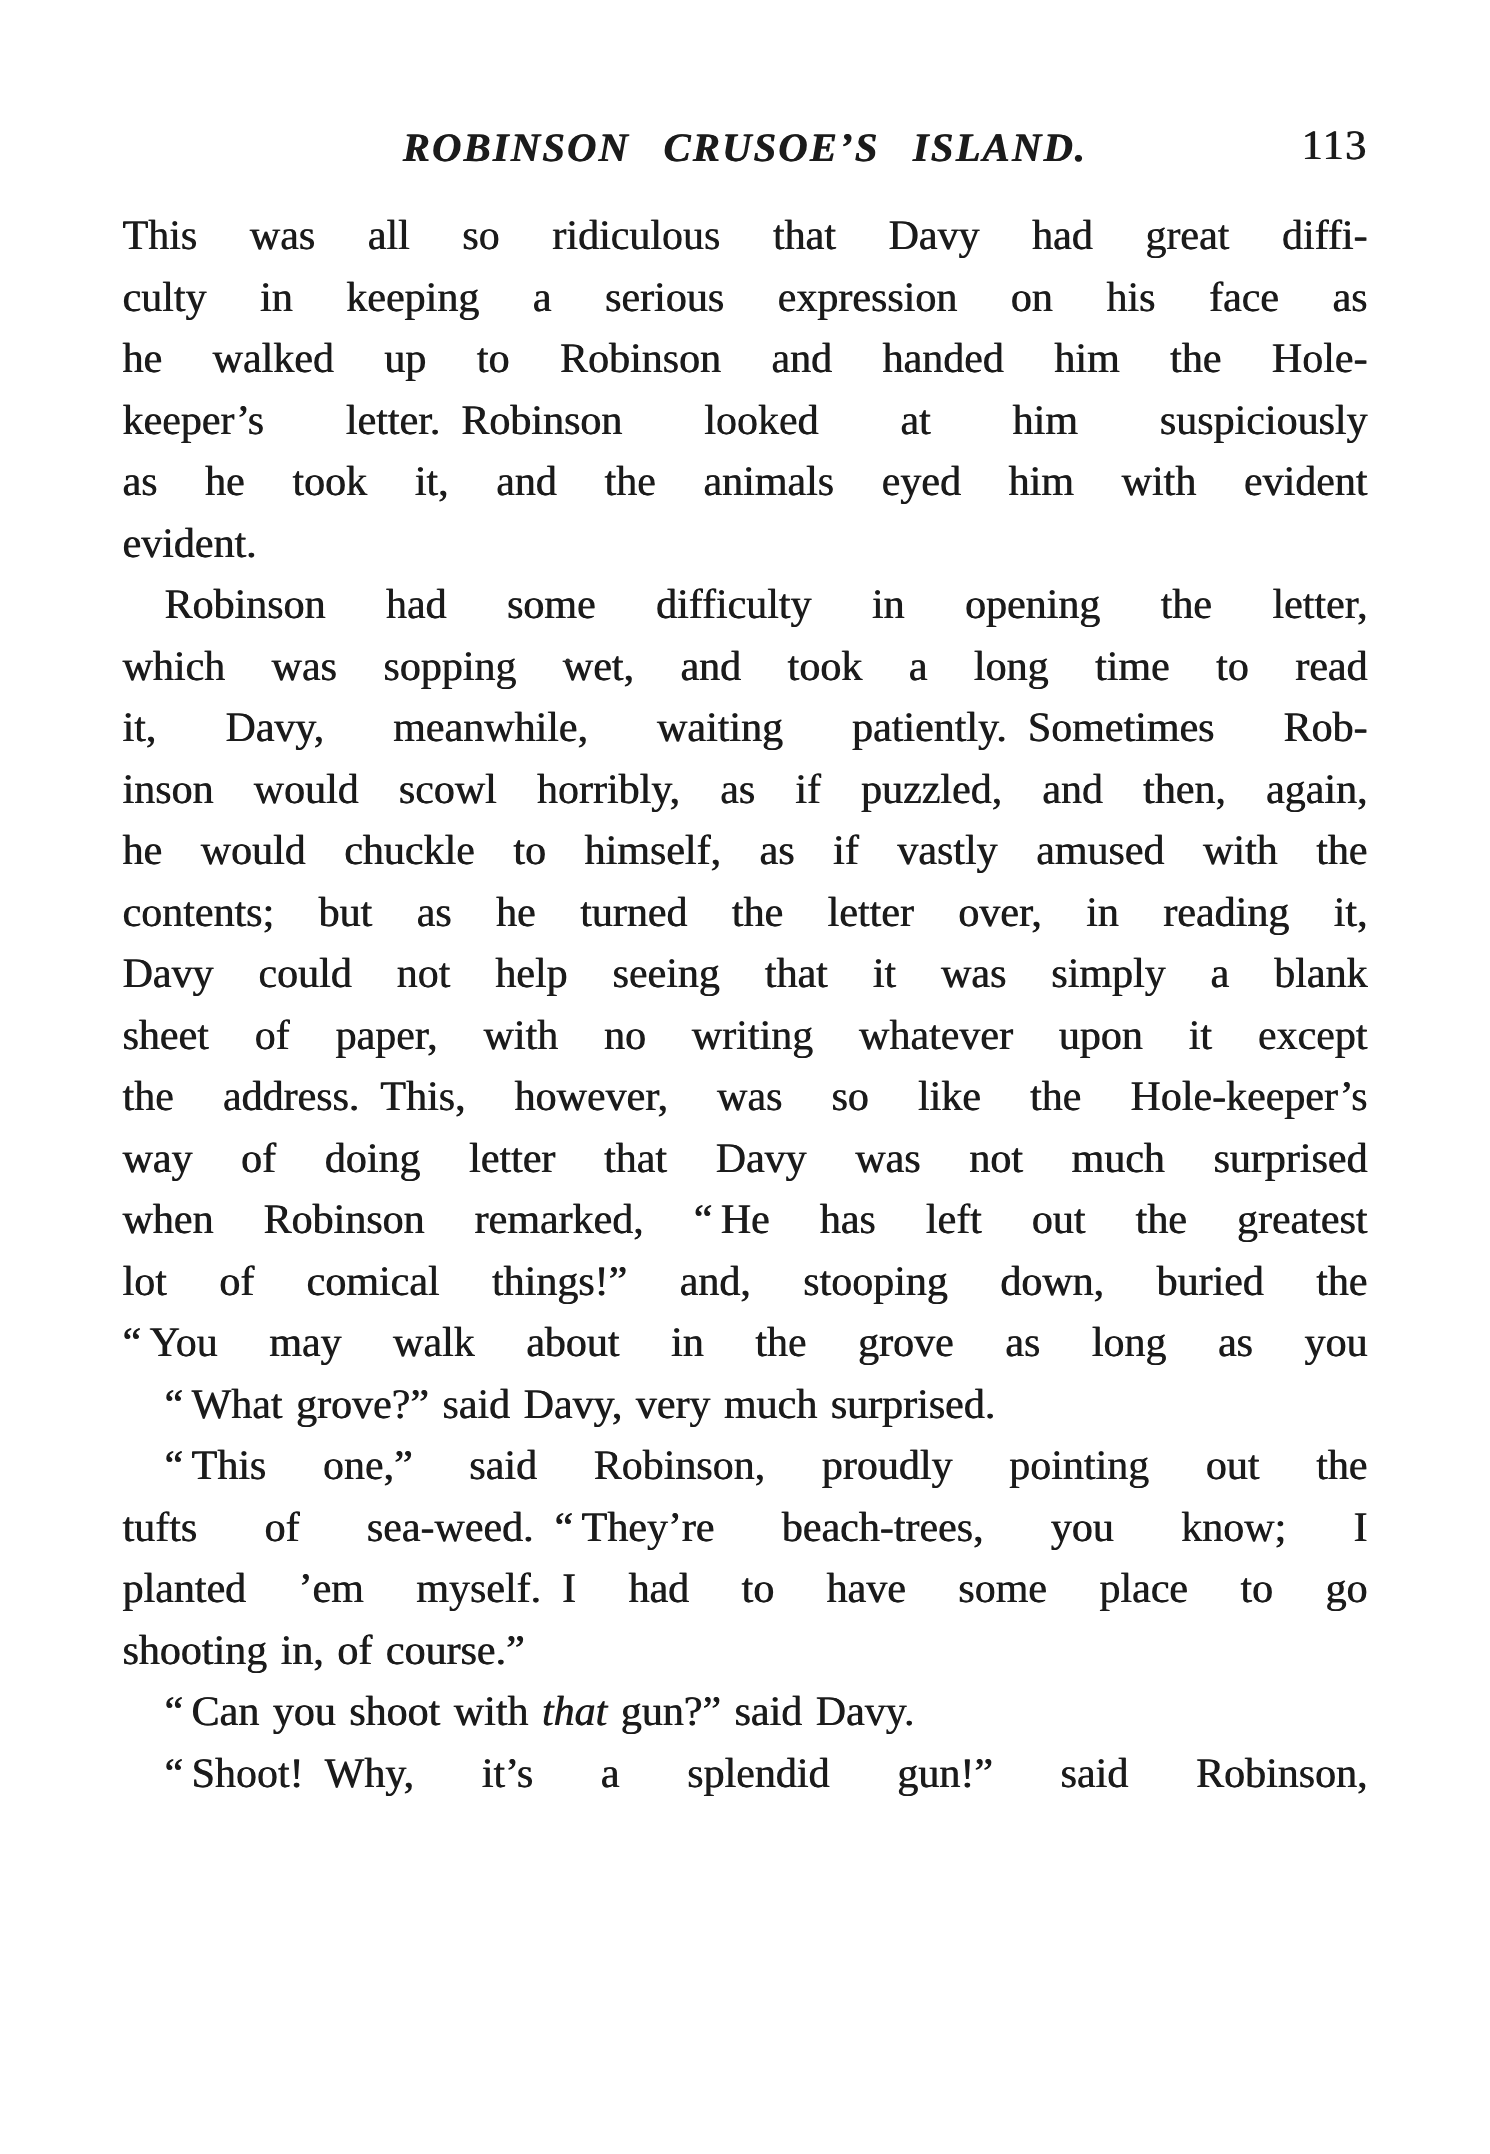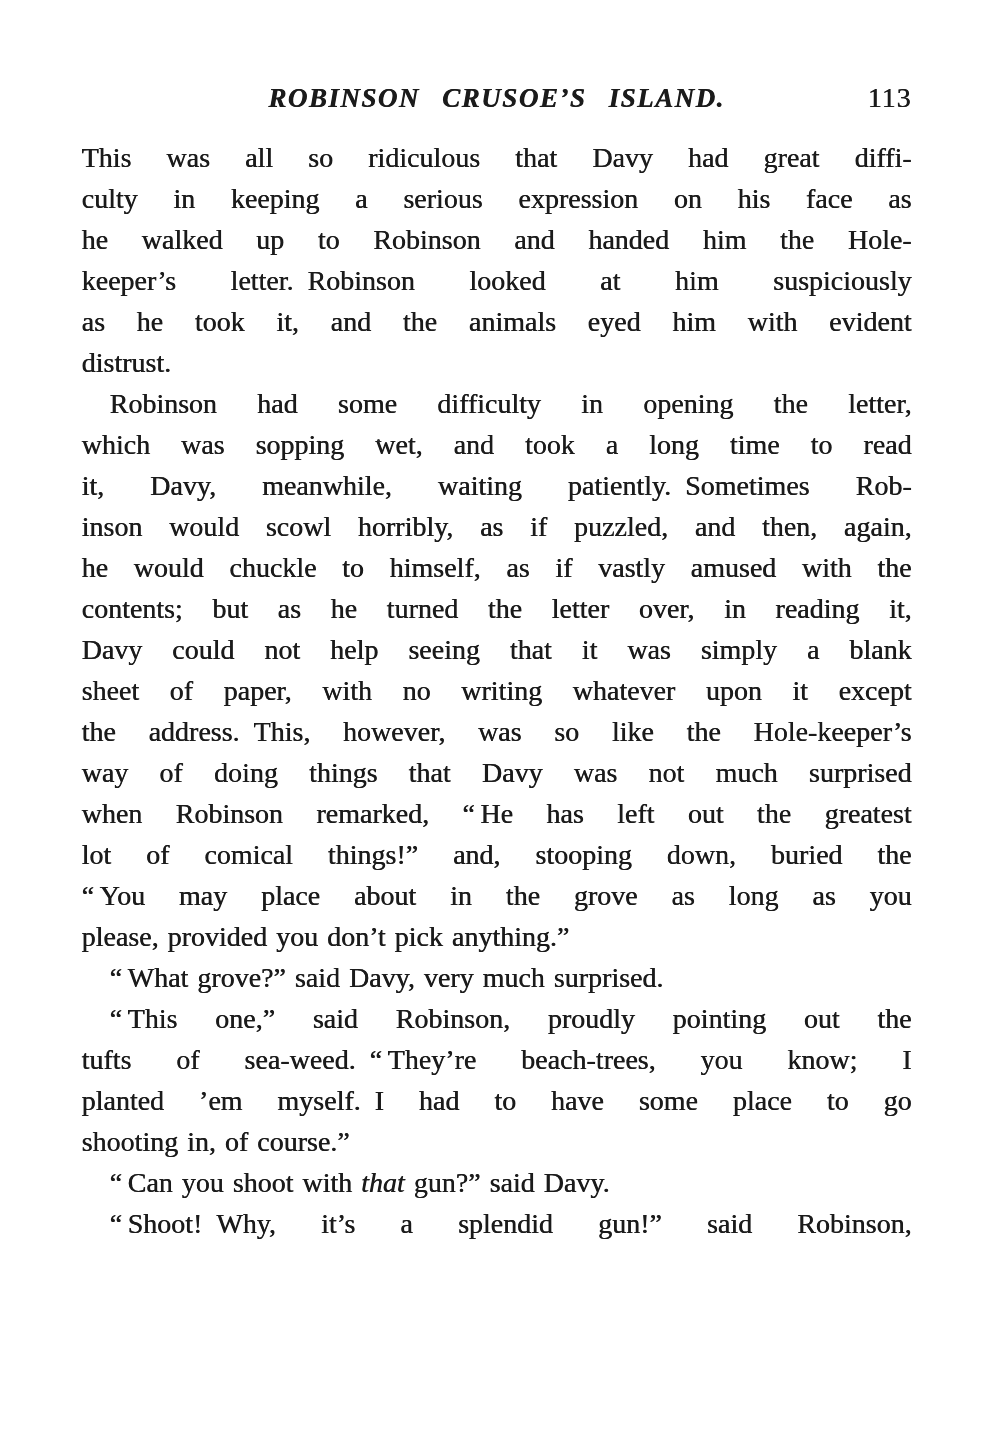--- a/index.html
+++ b/index.html
@@ -85,37 +85,36 @@
     <span class="page-number">113</span>
   </div>
 
   <div class="page-body" id="page-body">
       <div class="paragraph">
         <div class="line"><span>This was all so ridiculous that Davy had great diffi-</span></div>
         <div class="line"><span>culty in keeping a serious expression on his face as</span></div>
         <div class="line"><span>he walked up to Robinson and handed him the Hole-</span></div>
         <div class="line"><span>keeper’s letter. Robinson looked at him suspiciously</span></div>
         <div class="line"><span>as he took it, and the animals eyed him with evident</span></div>
-        <div class="line last"><span>distrust.</span></div>
+        <div class="line last"><span>evident.</span></div>
       </div>
       <div class="paragraph">
         <div class="line first-indent"><span>Robinson had some difficulty in opening the letter,</span></div>
         <div class="line"><span>which was sopping wet, and took a long time to read</span></div>
         <div class="line"><span>it, Davy, meanwhile, waiting patiently. Sometimes Rob-</span></div>
         <div class="line"><span>inson would scowl horribly, as if puzzled, and then, again,</span></div>
         <div class="line"><span>he would chuckle to himself, as if vastly amused with the</span></div>
         <div class="line"><span>contents; but as he turned the letter over, in reading it,</span></div>
         <div class="line"><span>Davy could not help seeing that it was simply a blank</span></div>
         <div class="line"><span>sheet of paper, with no writing whatever upon it except</span></div>
         <div class="line"><span>the address. This, however, was so like the Hole-keeper’s</span></div>
-        <div class="line"><span>way of doing things that Davy was not much surprised</span></div>
+        <div class="line"><span>way of doing letter that Davy was not much surprised</span></div>
         <div class="line"><span>when Robinson remarked, “ He has left out the greatest</span></div>
         <div class="line"><span>lot of comical things!” and, stooping down, buried the</span></div>
-        <div class="line"><span>“ You may place about in the grove as long as you</span></div>
-        <div class="line last"><span>please, provided you don’t pick anything.”</span></div>
+        <div class="line"><span>“ You may walk about in the grove as long as you</span></div>
       </div>
       <div class="paragraph">
         <div class="line last first-indent"><span>“ What grove?” said Davy, very much surprised.</span></div>
       </div>
       <div class="paragraph">
         <div class="line first-indent"><span>“ This one,” said Robinson, proudly pointing out the</span></div>
         <div class="line"><span>tufts of sea-weed. “ They’re beach-trees, you know; I</span></div>
         <div class="line"><span>planted ’em myself. I had to have some place to go</span></div>
         <div class="line last"><span>shooting in, of course.”</span></div>
       </div>

